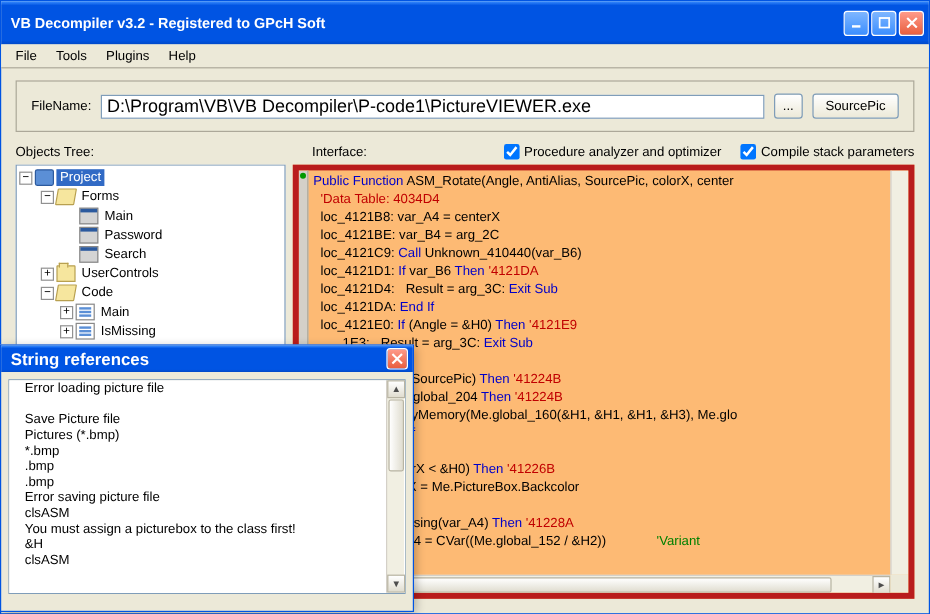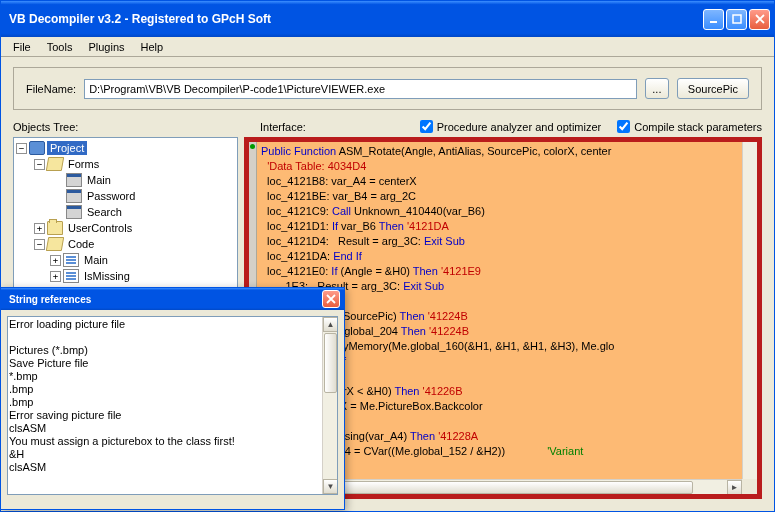--- a/index.html
+++ b/index.html
@@ -8,21 +8,21 @@
 .titlebar { height: 36px; background: linear-gradient(to bottom, #3b8eff 0%, #0054e3 10%, #0054e3 90%, #0048c7 100%); display: flex; align-items: center; padding: 0 4px; color: white; }
 .titlebar .title { flex: 1; padding-left: 4px; font-weight: bold; font-size: 12px; }
 .titlebar .winbtn { width: 21px; height: 21px; margin-left: 2px; background: linear-gradient(to bottom, #7eb6ff, #3b8eff); border: 1px solid #fff; border-radius: 3px; display: flex; align-items: center; justify-content: center; cursor: pointer; }
 .titlebar .winbtn.close { background: linear-gradient(to bottom, #ff9b8a, #e85e3e); }
 .titlebar .winbtn svg { width: 10px; height: 10px; }
 .menubar { height: 20px; display: flex; align-items: center; padding: 0 4px; border-bottom: 1px solid #aca899; background: #ece9d8; }
 .menubar .menu-item { padding: 2px 8px; cursor: pointer; }
 .toolbar-area { padding: 10px 12px; }
 .filename-row { border: 1px solid #aca899; padding: 10px 12px; display: flex; align-items: center; gap: 8px; background: #ece9d8; }
 .filename-row .label { white-space: nowrap; }
-.filename-row input { flex: 1; height: 20px; border: 1px solid #7f9db9; padding: 2px 4px; background: white; font-size: 11px; }
+.filename-row input { flex: 1; height: 20px; border: 1px solid #7f9db9; padding: 2px 4px; background: white; font-size: 15px; }
 .btn { height: 21px; border: 1px solid #7f9db9; background: linear-gradient(to bottom, #fff, #ece9d8); padding: 0 10px; cursor: pointer; border-radius: 3px; font-size: 11px; }
 .btn.small { padding: 0 6px; min-width: 24px; }
 .headers-row { display: flex; padding: 0 12px 4px 12px; align-items: center; gap: 22px; }
 .headers-row .h-left { width: 225px; }
 .headers-row .h-right { flex: 1; display: flex; align-items: flex-end; gap: 16px; }
 .checkbox-wrap { display: flex; align-items: center; gap: 4px; }
 .checkbox-wrap input { width: 13px; height: 13px; }
 .main-area { flex: 1; display: flex; padding: 0 12px 12px 12px; gap: 6px; overflow: hidden; }
 .tree-pane { width: 225px; border: 1px solid #7f9db9; background: white; overflow: auto; padding: 2px; }
 .tree-node { white-space: nowrap; padding: 1px 0; display: flex; align-items: center; gap: 2px; }
@@ -46,25 +46,25 @@
 .code-content .kw { color: #0000c8; }
 .code-content .str { color: #c00000; }
 .code-content .cm { color: #008000; margin-left: 36px; }
 .scrollbar-v { position: absolute; right: 0; top: 0; bottom: 15px; width: 15px; background: #f1efe2; border-left: 1px solid #d4d0c8; }
 .scrollbar-h { position: absolute; left: 8px; right: 15px; bottom: 0; height: 15px; background: #f1efe2; border-top: 1px solid #d4d0c8; }
 .scrollbar-corner { position: absolute; right: 0; bottom: 0; width: 15px; height: 15px; background: #ece9d8; }
 .sb-btn { width: 15px; height: 15px; background: linear-gradient(to bottom, #fff, #e0ddd0); border: 1px solid #b8b4a3; display: flex; align-items: center; justify-content: center; font-size: 8px; color: #4d4d4d; cursor: pointer; }
 .sb-thumb-h { position: absolute; height: 13px; top: 1px; background: linear-gradient(to bottom, #fff, #e0ddd0); border: 1px solid #b8b4a3; border-radius: 2px; }
 .dialog { position: absolute; left: 0px; top: 287px; width: 345px; height: 223px; background: #ece9d8; border: 1px solid #0054e3; box-shadow: 2px 2px 8px rgba(0,0,0,0.3); display: flex; flex-direction: column; }
 .dialog .titlebar { height: 22px; }
-.dialog .titlebar .title { font-size: 10px; }
+.dialog .titlebar .title { font-size: 14px; }
 .dialog .titlebar .winbtn { width: 18px; height: 18px; }
 .dialog-body { flex: 1; padding: 6px; display: flex; flex-direction: column; }
 .listbox { flex: 1; border: 1px solid #7f9db9; background: white; overflow-y: auto; padding: 1px; margin-bottom: 8px; position: relative; }
-.listbox .item { padding: 0px 0; line-height: 13px; cursor: pointer; white-space: nowrap; }
+.listbox .item { padding: 0px 12px; line-height: 13px; cursor: pointer; white-space: nowrap; }
 .listbox .lb-sb { position: absolute; right: 0; top: 0; bottom: 0; width: 15px; background: #f1efe2; border-left: 1px solid #d4d0c8; }
 .lb-thumb { position: absolute; left: 1px; width: 13px; background: linear-gradient(to right, #fff, #e0ddd0); border: 1px solid #b8b4a3; border-radius: 2px; }
 .dialog-buttons { display: flex; justify-content: center; gap: 8px; padding-bottom: 4px; }
 .dialog-buttons .btn { min-width: 72px; }
 .flex-spacer { flex: 1; }
 </style>
 </head>
 <body>
 
 <div class="window">
@@ -195,22 +195,22 @@
     <div class="winbtn close">
         <svg viewBox="0 0 10 10">
           <path d="M1 1 L9 9 M9 1 L1 9" stroke="white" stroke-width="1.8"></path>
         </svg>
       </div>
   </div>
   <div class="dialog-body">
     <div class="listbox" id="string-list">
       <div class="item">Error loading picture file</div>
         <div class="item">&nbsp;</div>
+        <div class="item">Save Picture file</div>
         <div class="item">Pictures (*.bmp)</div>
-        <div class="item">Save Picture file</div>
         <div class="item">*.bmp</div>
         <div class="item">.bmp</div>
         <div class="item">.bmp</div>
         <div class="item">Error saving picture file</div>
         <div class="item">clsASM</div>
         <div class="item">You must assign a picturebox to the class first!</div>
         <div class="item">&amp;H</div>
         <div class="item">clsASM</div>
         <div class="lb-sb">
         <div class="sb-btn" style="position:absolute;top:0;left:0">▲</div>

